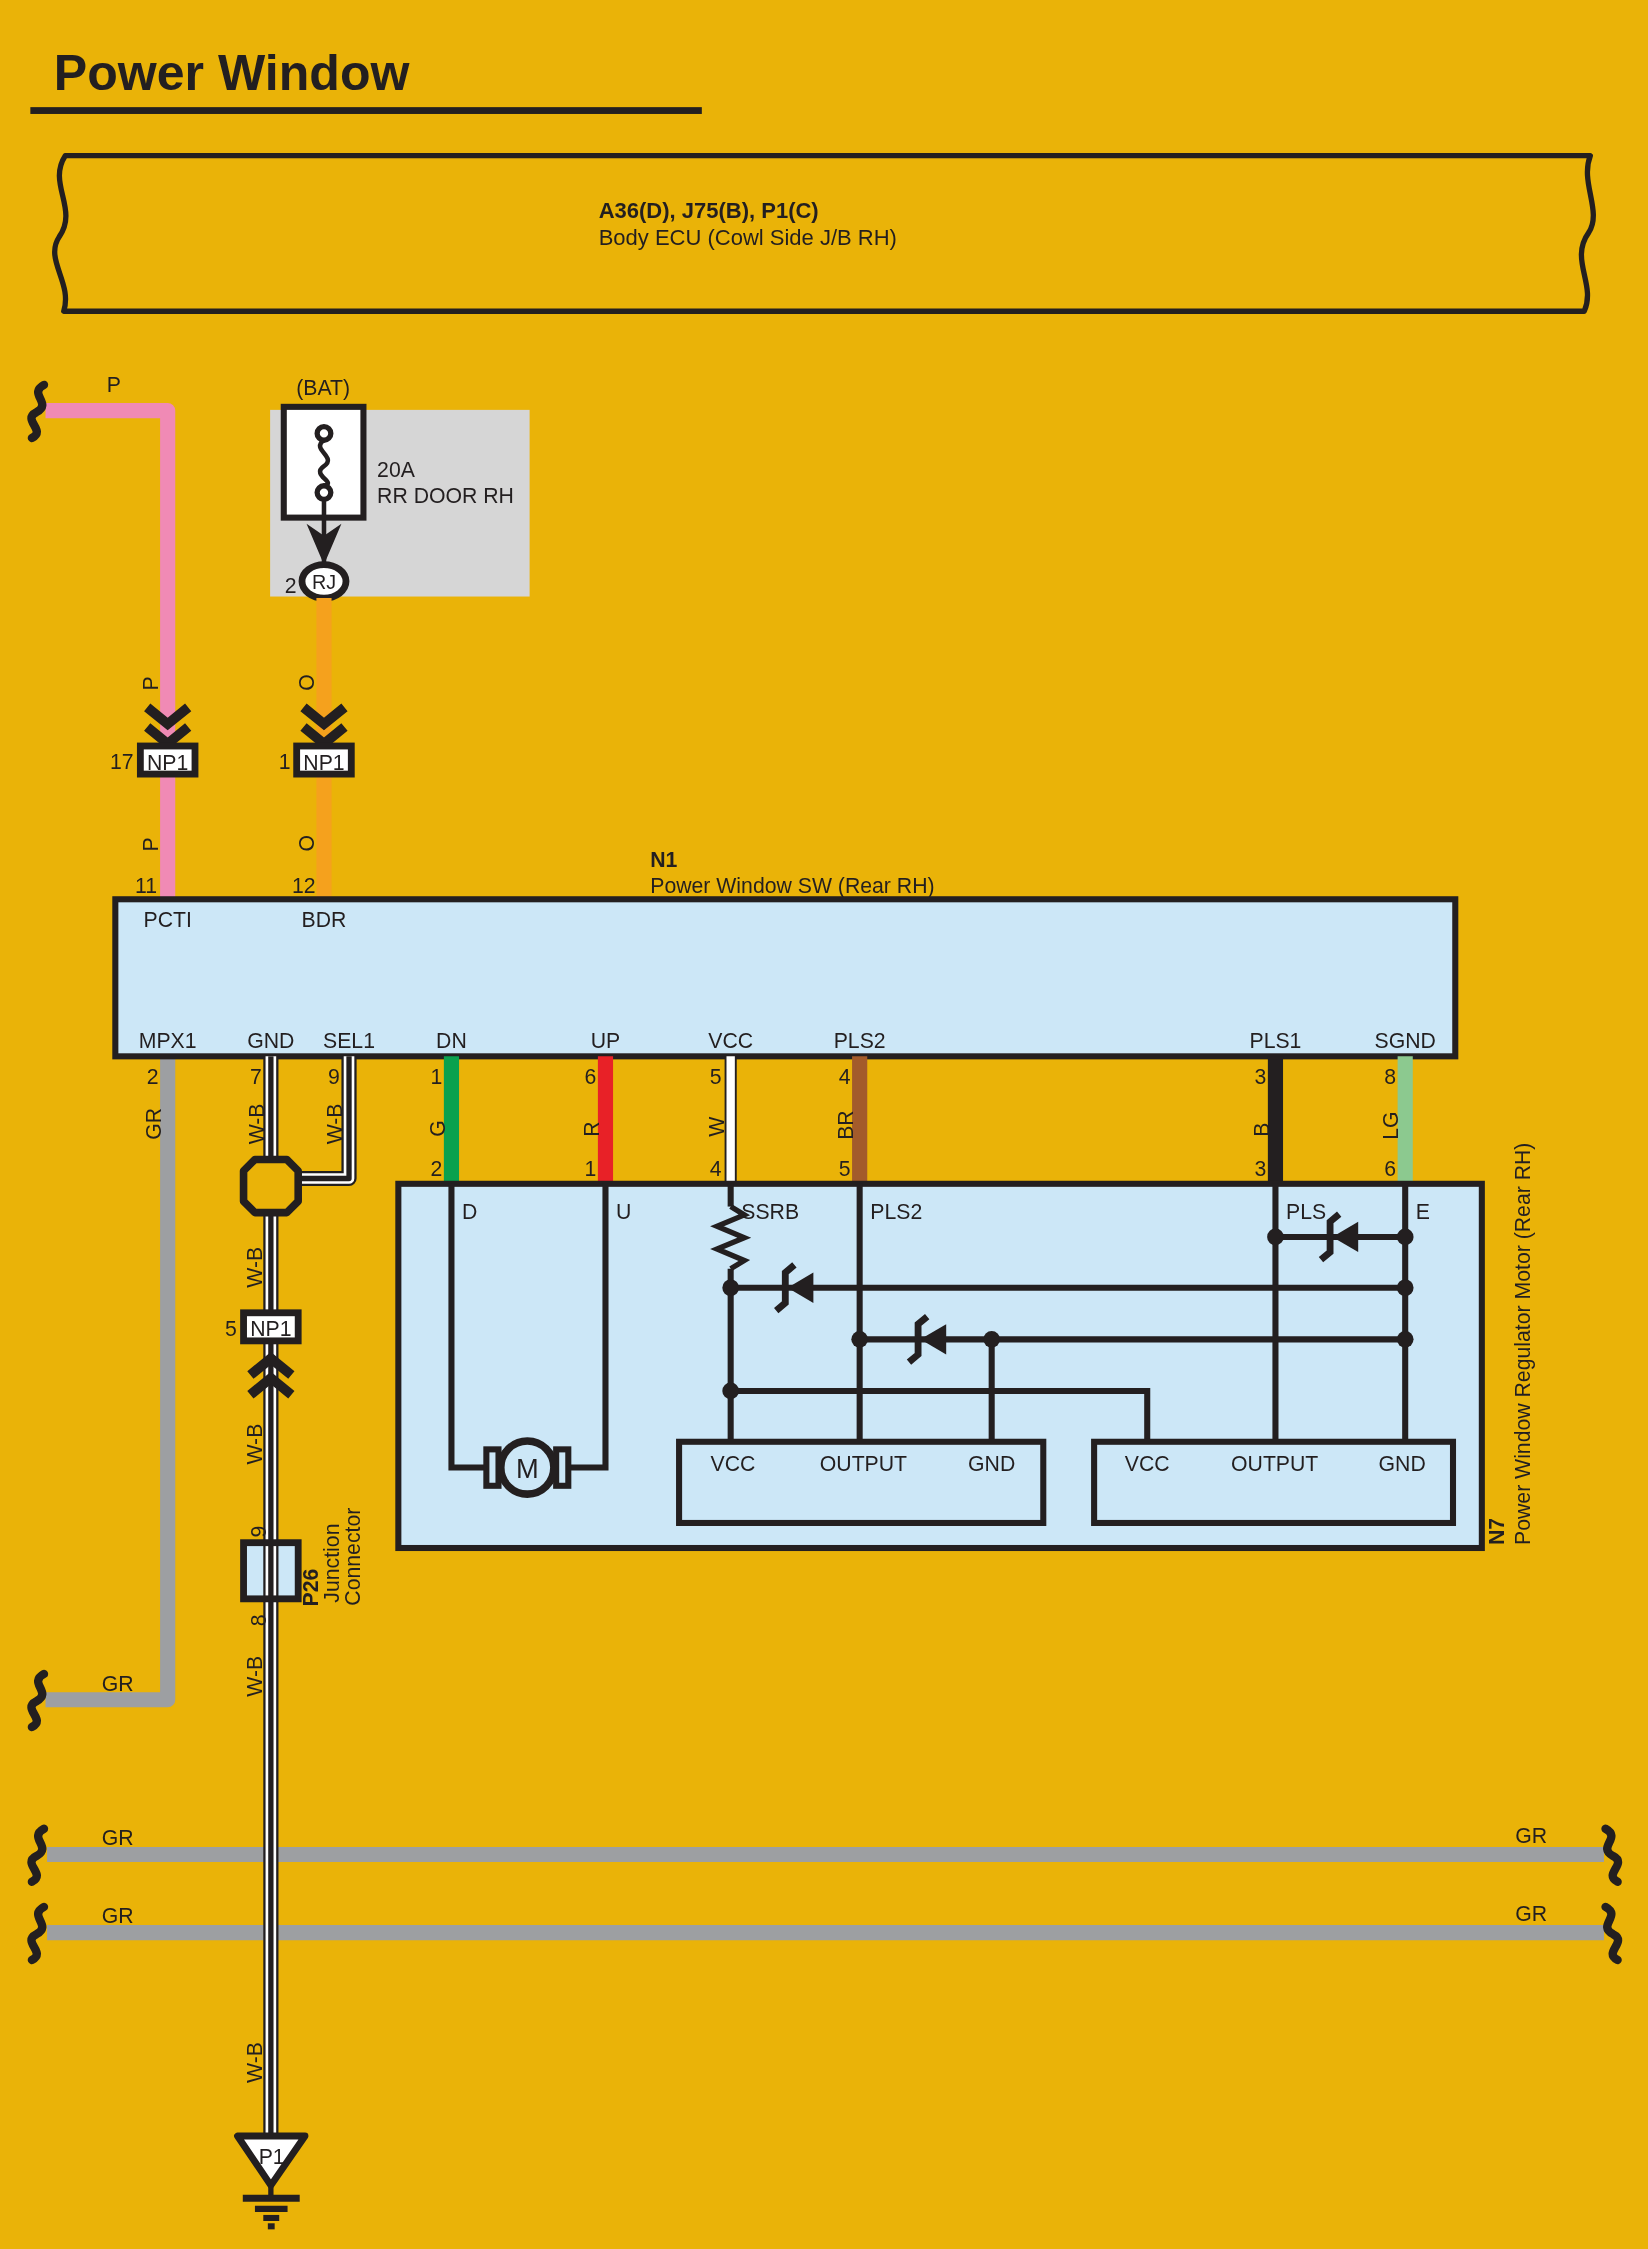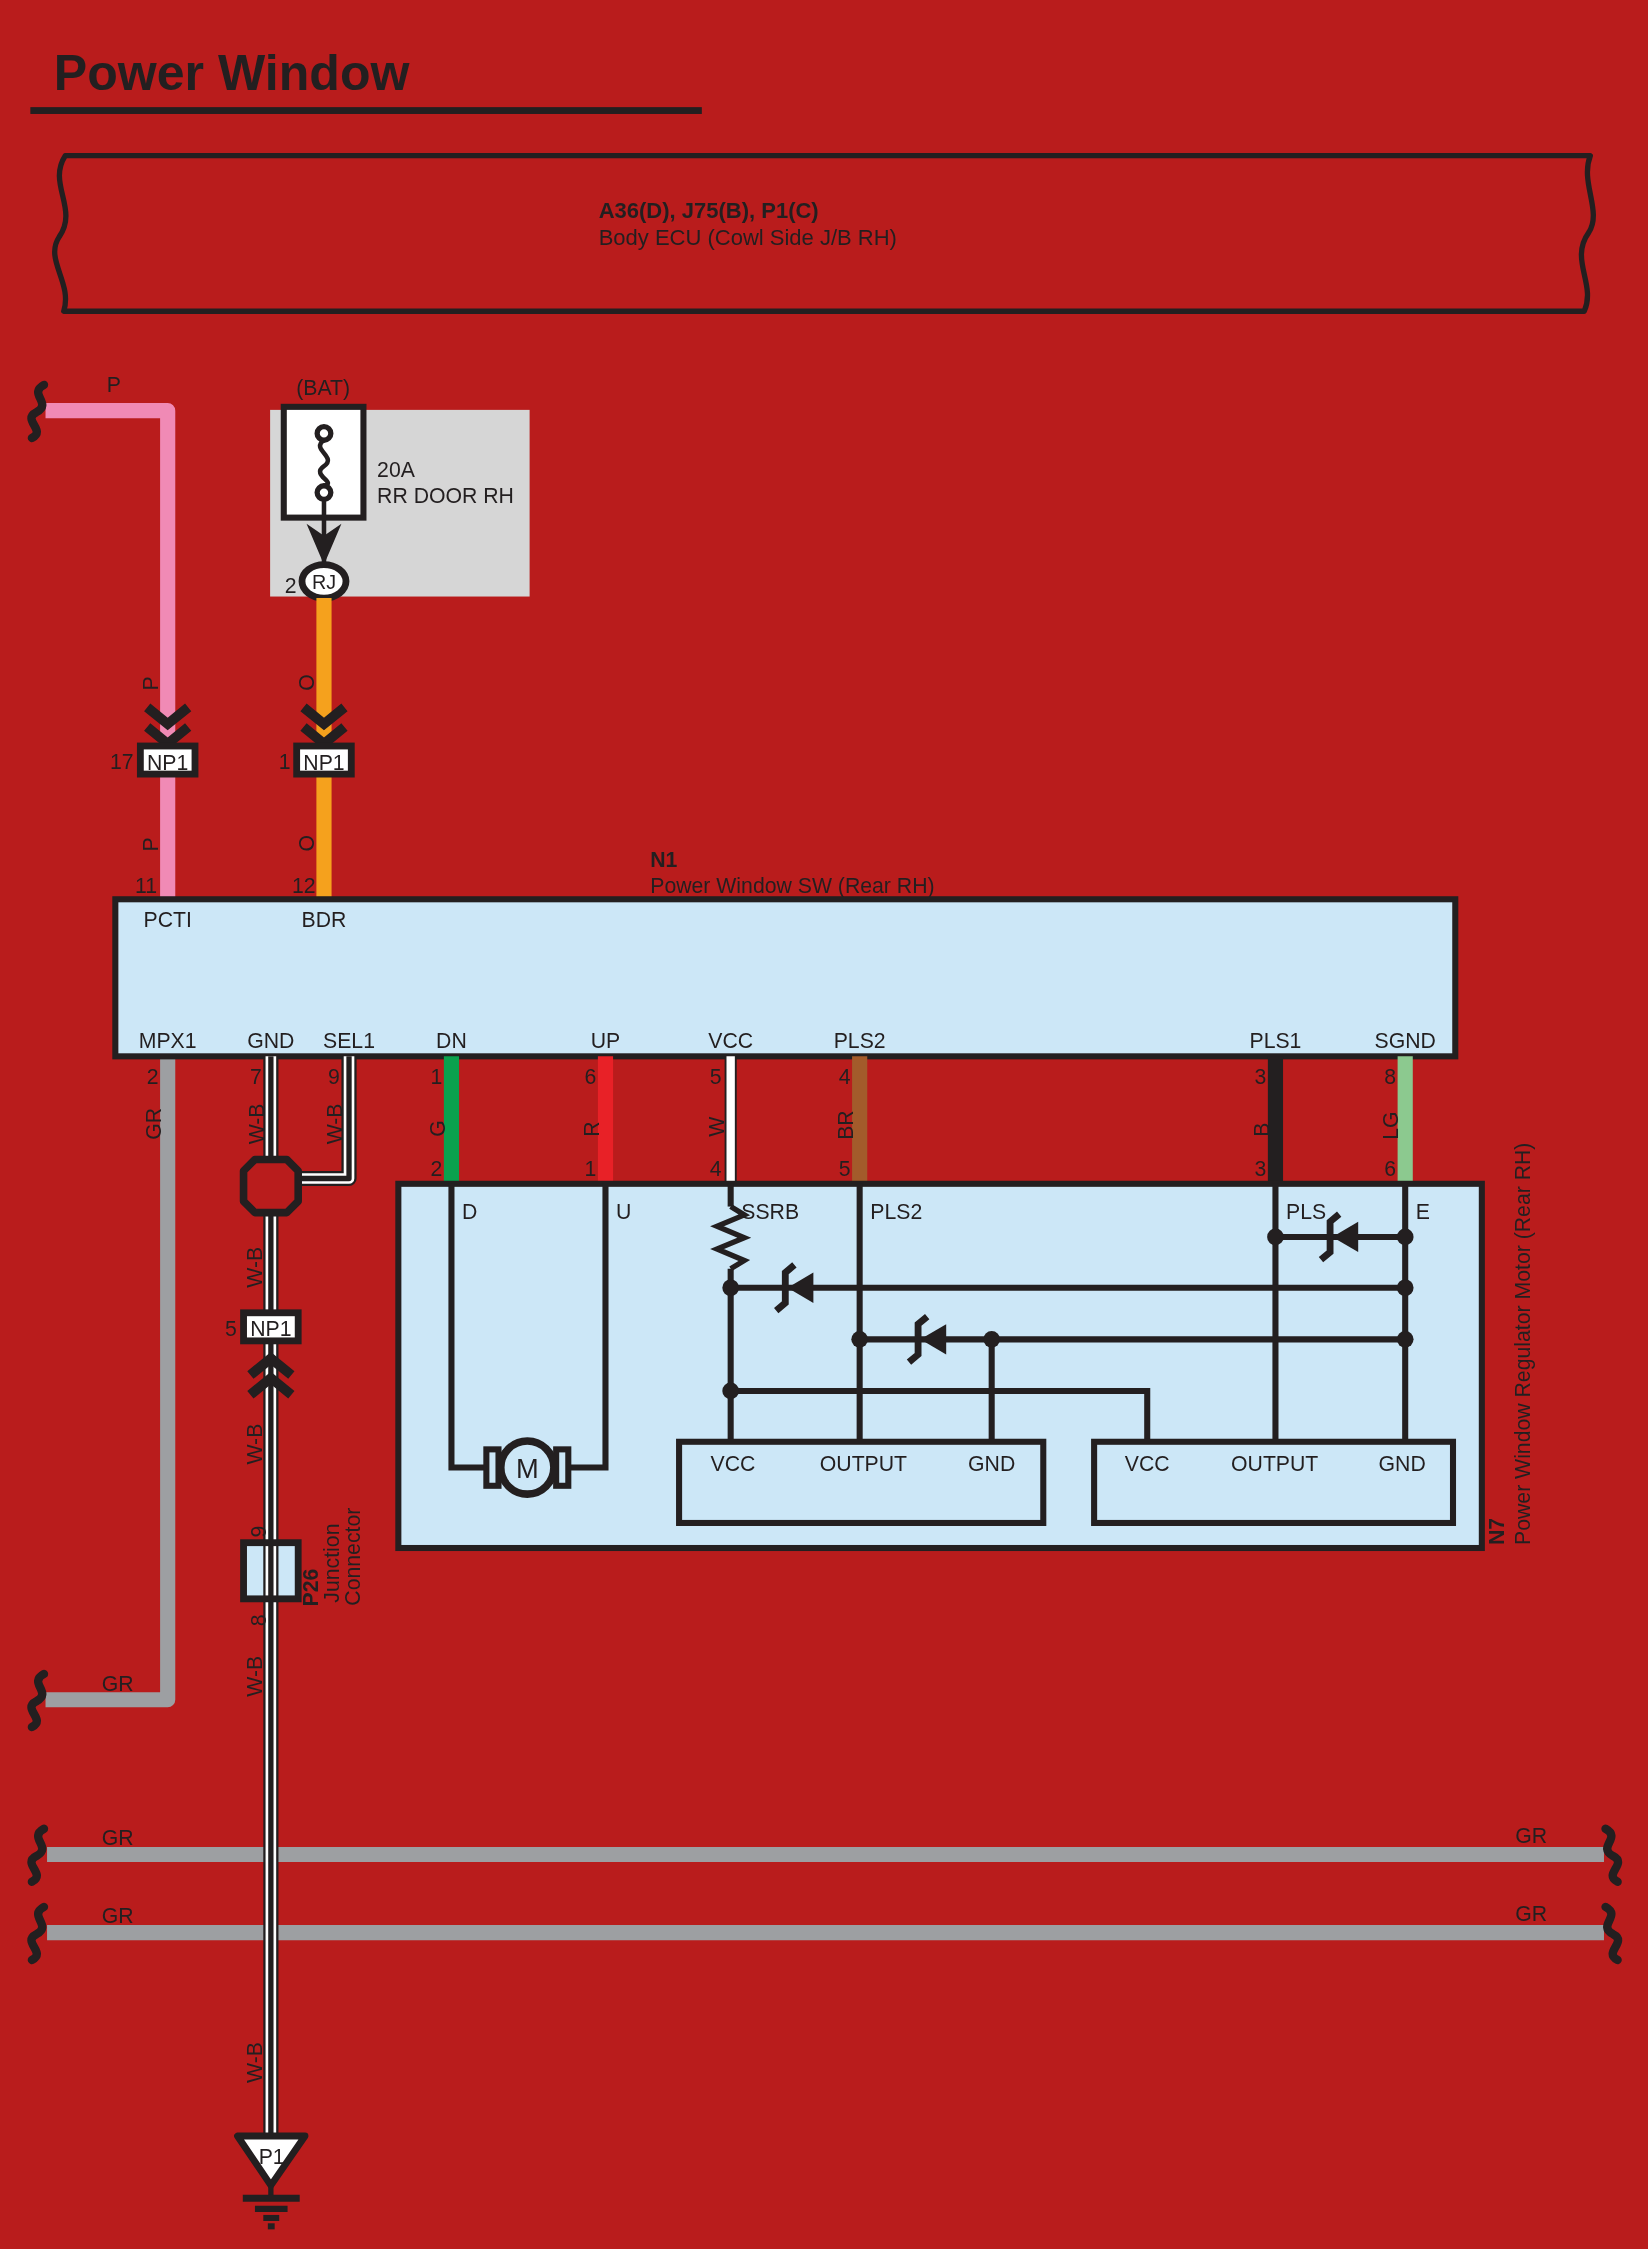--- a/index.html
+++ b/index.html
@@ -1,16 +1,16 @@
 <!DOCTYPE html>
 <html style="font-size:12px"><head>
 <meta charset="utf-8">
 <style>
   html,body{margin:0;padding:0;background:#ffffff;}
-  .page{width:1648px;height:2250px;position:relative;background:#b91c1c;}
+  .page{width:1648px;height:2250px;position:relative;background:#eab308;}
   svg{display:block;}
   text{font-family:"Liberation Sans","DejaVu Sans",sans-serif;fill:#231f20;font-size:28px;}
   .bold{font-weight:bold;}
   .title{font-size:66px;font-weight:bold;}
   .f29{font-size:29px;}
   .f26{font-size:26px;}
   .f36{font-size:36px;}
   .ln{stroke:#231f20;fill:none;}
   .ln6{stroke:#231f20;stroke-width:6;fill:none;}
   .ln7{stroke:#231f20;stroke-width:7;fill:none;}

